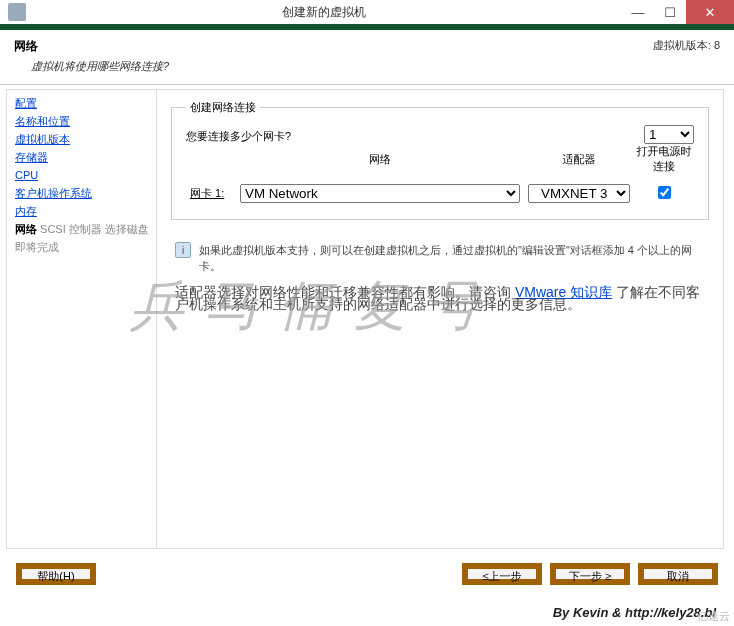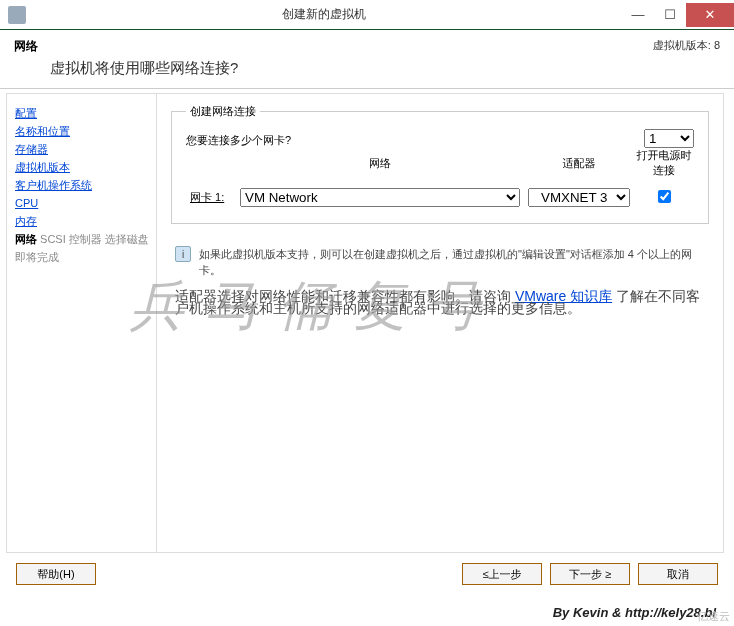--- a/index.html
+++ b/index.html
@@ -1,50 +1,50 @@
 <!DOCTYPE html>
 <html><head>
   <meta charset="utf-8">
   <style>
     * { box-sizing: border-box; margin: 0; padding: 0; font-family: "Microsoft YaHei", Tahoma, sans-serif; }
     body { width: 734px; height: 626px; background: #fff; position: relative; }
-    .titlebar { height: 30px; background: #fff; border-bottom: 1px solid #14532d; display: flex; align-items: center; position: relative; }
+    .titlebar { height: 30px; background: #fff; border-bottom: 6px solid #14532d; display: flex; align-items: center; position: relative; }
     .titlebar .icon { width: 18px; height: 18px; margin-left: 8px; background: #9ab; border-radius: 2px; }
     .titlebar .title { flex: 1; text-align: center; font-size: 12px; color: #333; }
     .winbtns { display: flex; }
     .winbtn { width: 32px; height: 24px; display: flex; align-items: center; justify-content: center; font-size: 13px; }
     .winbtn.close { background: #c75050; color: #fff; width: 48px; }
     .winbtn.min, .winbtn.max { color: #444; }
     .banner { background: #fff; padding: 8px 14px 10px; border-bottom: 1px solid #ccc; }
     .banner-row { display: flex; justify-content: space-between; }
     .banner-title { font-size: 12px; font-weight: bold; color: #000; }
     .banner-version { font-size: 11px; color: #333; }
-    .banner-sub { font-size: 15px; color: #333; margin-left: 36px; margin-top: 4px; }
+    .banner-sub { font-size: 11px; color: #333; margin-left: 17px; margin-top: 4px; font-style: italic; }
     .content { display: flex; height: 468px; padding: 4px 10px 4px 6px; }
-    .steps { width: 150px; border: 1px solid #ddd; border-right: none; font-size: 11px; padding: 10px 0 0 8px; line-height: 18px; }
+    .steps { width: 150px; border: 1px solid #ddd; border-right: none; font-size: 11px; padding: 4px 0 0 8px; line-height: 18px; }
     .step-link { color: #0046d5; text-decoration: underline; cursor: pointer; display: block; }
     .step-current { color: #000; font-weight: bold; }
     .step-disabled { color: #888; }
     .main { flex: 1; border: 1px solid #ddd; padding: 10px 14px; position: relative; }
     fieldset.grp { border: 1px solid #ccc; padding: 10px 14px 14px; font-size: 11px; }
     fieldset.grp legend { font-size: 11px; padding: 0 4px; }
     .q-row { display: flex; align-items: flex-end; justify-content: space-between; margin-bottom: 0; }
     .q-row select { width: 50px; }
     table.nics { width: 100%; font-size: 11px; border-collapse: collapse; }
     table.nics th { font-weight: normal; text-align: center; padding-bottom: 8px; }
     table.nics td { padding: 2px 4px; text-decoration: underline; }
     .sel-net { width: 100%; }
     .sel-adapter { width: 100%; padding-left: 8px; }
     .chk-col { text-align: center; width: 60px; }
     .info-block { display: flex; gap: 8px; margin: 22px 4px 0; font-size: 11px; color: #444; line-height: 16px; }
     .info-icon { width: 16px; height: 16px; background: #cfe3f5; border: 1px solid #8ab; border-radius: 2px; flex-shrink: 0; font-size: 10px; text-align: center; }
     .help-text { margin: 12px 4px 0; font-size: 14px; color: #444; line-height: 12px; }
     .help-text a { color: #0046d5; text-decoration: underline; }
     .footer { position: absolute; bottom: 36px; left: 10px; right: 10px; height: 32px; display: flex; align-items: center; justify-content: space-between; padding: 0 6px; }
-    .btn { min-width: 80px; height: 22px; font-size: 11px; border: 1px solid #a16207; background: #f4f4f4; padding: 0 12px; }
+    .btn { min-width: 80px; height: 22px; font-size: 11px; border: 6px solid #a16207; background: #f4f4f4; padding: 0 12px; }
     .right-btns { display: flex; gap: 8px; }
     .credits { position: absolute; bottom: 6px; right: 18px; font-size: 13px; font-weight: bold; font-style: italic; color: #222; }
     .bottom-logo { position: absolute; bottom: 2px; right: 4px; font-size: 11px; color: #bbb; }
     .watermark { position: absolute; top: 270px; left: 130px; font-size: 54px; color: #999; font-family: "KaiTi", serif; letter-spacing: 20px; pointer-events: none; opacity: 0.6; font-style: italic; }
   </style>
 </head>
 <body>
 
 <div class="titlebar">
   <div class="icon"></div>
@@ -61,24 +61,24 @@
     <span class="banner-title">网络</span>
     <span class="banner-version">虚拟机版本: 8</span>
   </div>
   <div class="banner-sub">虚拟机将使用哪些网络连接?</div>
 </div>
 
 <div class="content">
   <div class="steps">
     <a class="step-link">配置</a>
     <a class="step-link">名称和位置</a>
+    <a class="step-link">虚拟机版本</a>
     <a class="step-link">存储器</a>
-    <a class="step-link">虚拟机版本</a>
+    <a class="step-link">CPU</a>
     <a class="step-link">客户机操作系统</a>
-    <a class="step-link">CPU</a>
     <a class="step-link">内存</a>
     <span class="step-current">网络</span>
     <span class="step-disabled">SCSI 控制器</span>
     <span class="step-disabled">选择磁盘</span>
     <span class="step-disabled">即将完成</span>
   </div>
 
   <div class="main">
     <fieldset class="grp">
       <legend>创建网络连接</legend>

